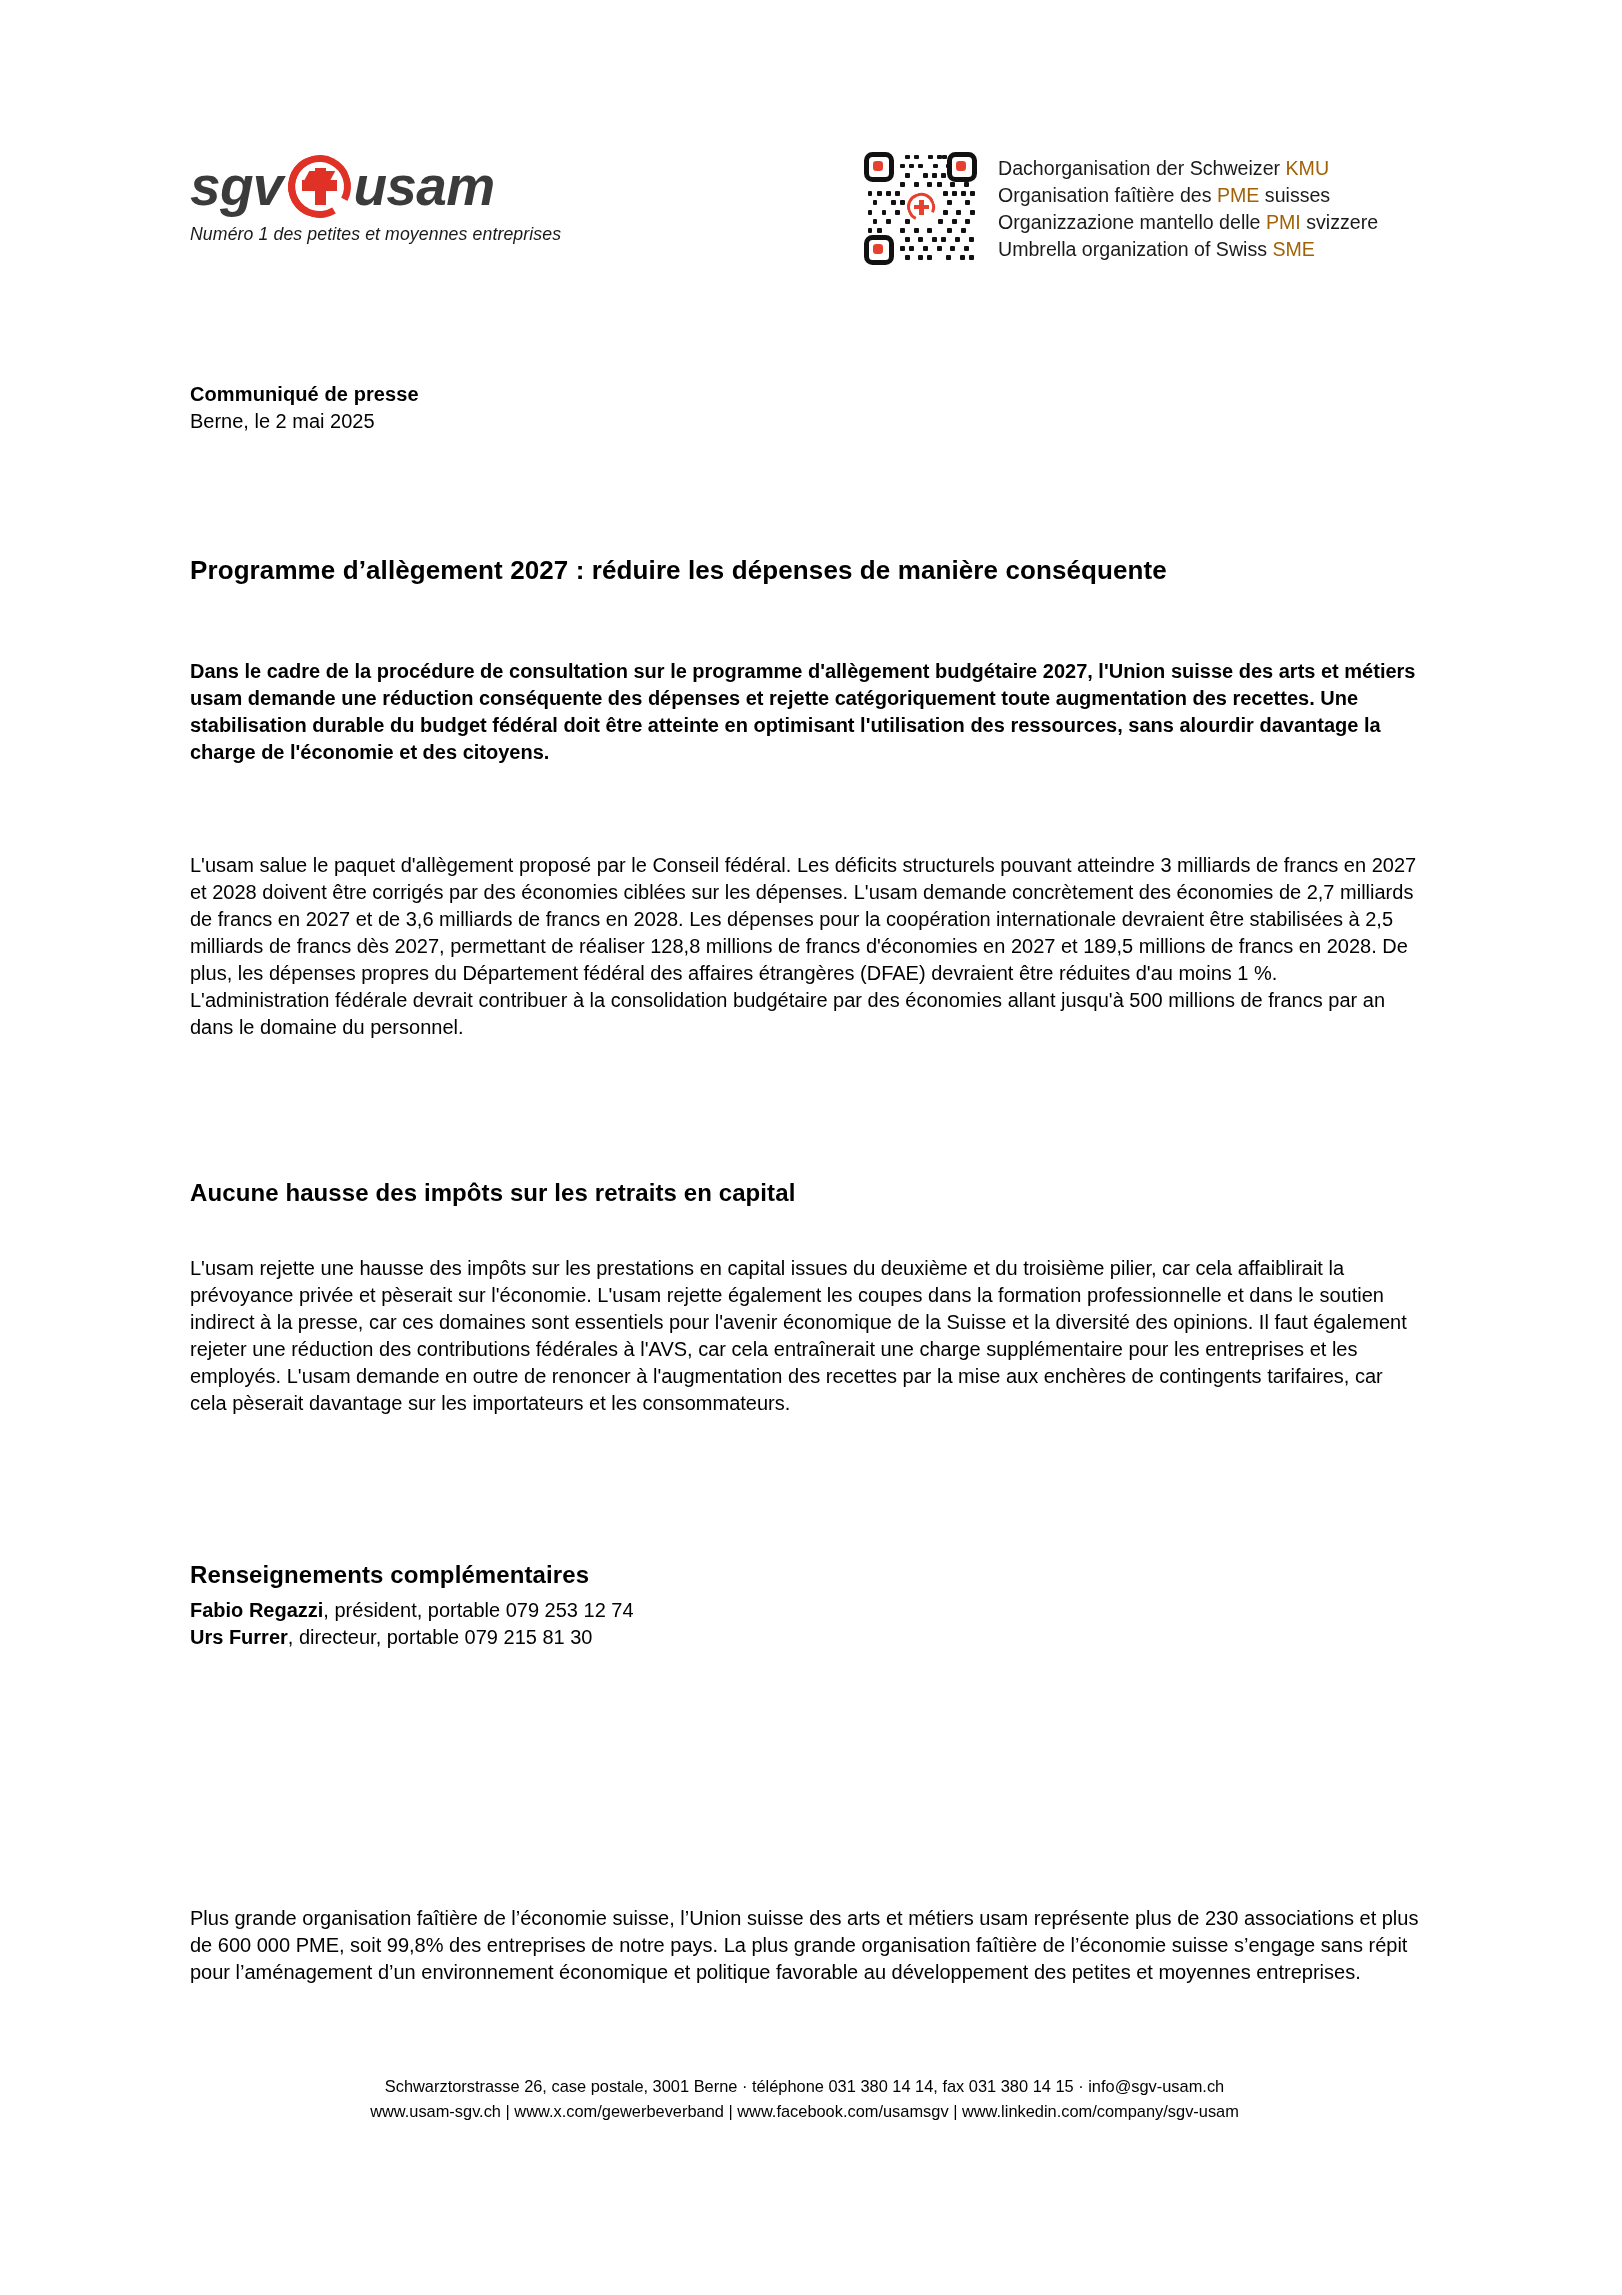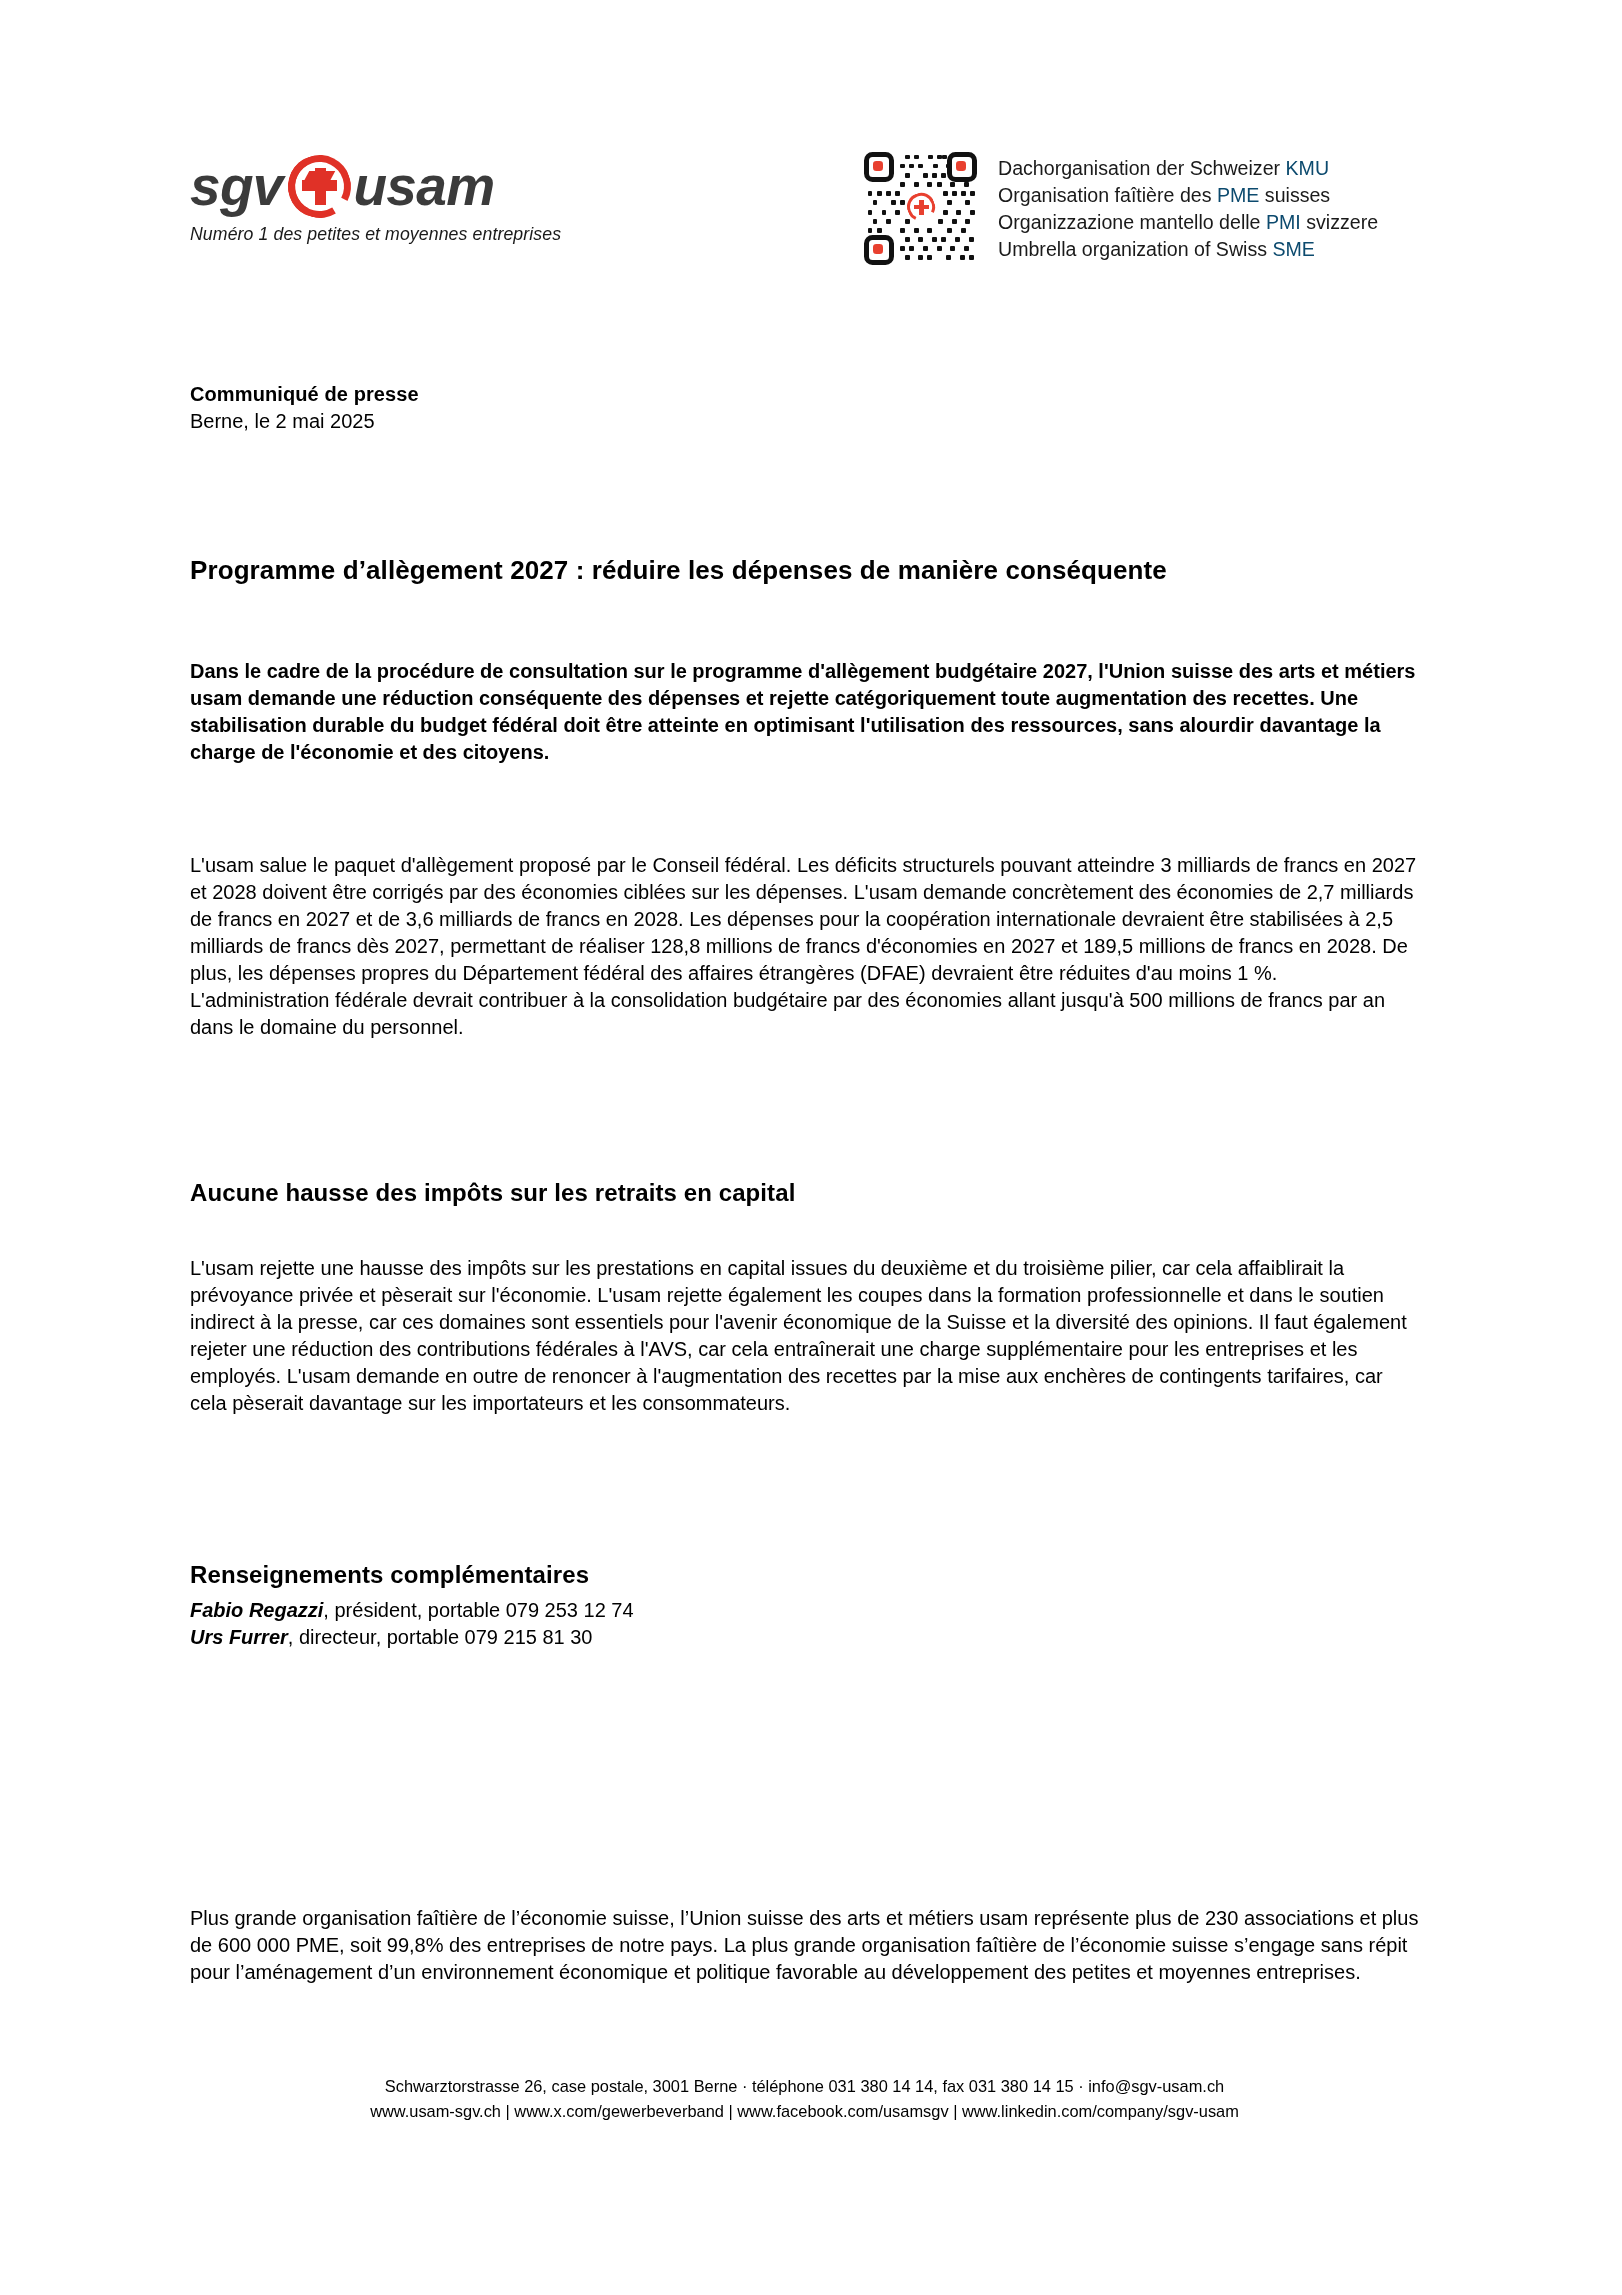--- a/index.html
+++ b/index.html
@@ -174,21 +174,21 @@
   .qr .qr-logo .qcross .v { left: 5.2px; top: 0;  width: 4.6px;  height: 15px; }
   .qr .qr-logo .qcross .h { left: 0;  top: 5.2px; width: 14.4px; height: 4.6px; }
 
   .langs { padding-top: 2.6px; }
   .lang-line {
     font-size: 19.6px;
     line-height: 27px;
     color: #1a1a1a;
     white-space: nowrap;
   }
-  .lang-line .acc { color: #0c4a6e; }
+  .lang-line .acc { color: #a16207; }
 
   
   .content {
     position: absolute;
     left: 190px;
     top: 0;
     width: 1229px;
   }
 
   .meta-block { position: absolute; top: 381px; left: 0; width: 1229px; }
@@ -249,21 +249,21 @@
   .subhead-2 { top: 1541px; }
 
   .contacts {
     position: absolute;
     top: 1597px;
     left: 0;
     width: 1229px;
     font-size: 20px;
     line-height: 27px;
   }
-  .contacts .nm { font-weight: bold; font-style: italic; }
+  .contacts .nm { font-weight: bold; }
 
   .boilerplate {
     position: absolute;
     top: 1885px;
     left: 0;
     width: 1229px;
     font-size: 20px;
     line-height: 27px;
   }
 

